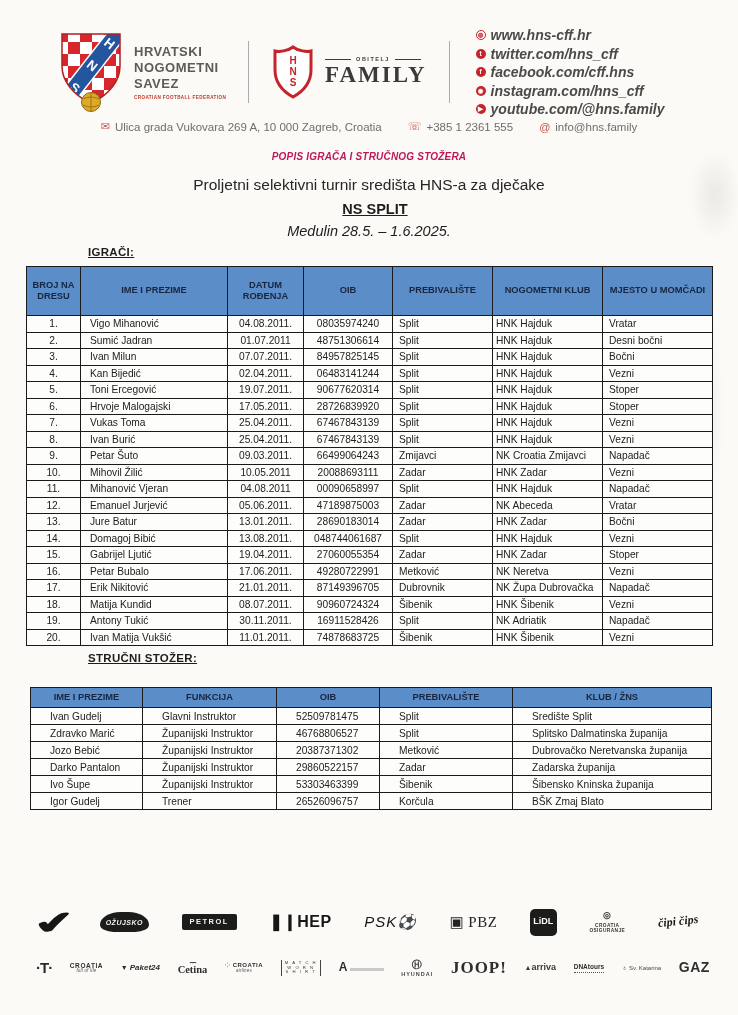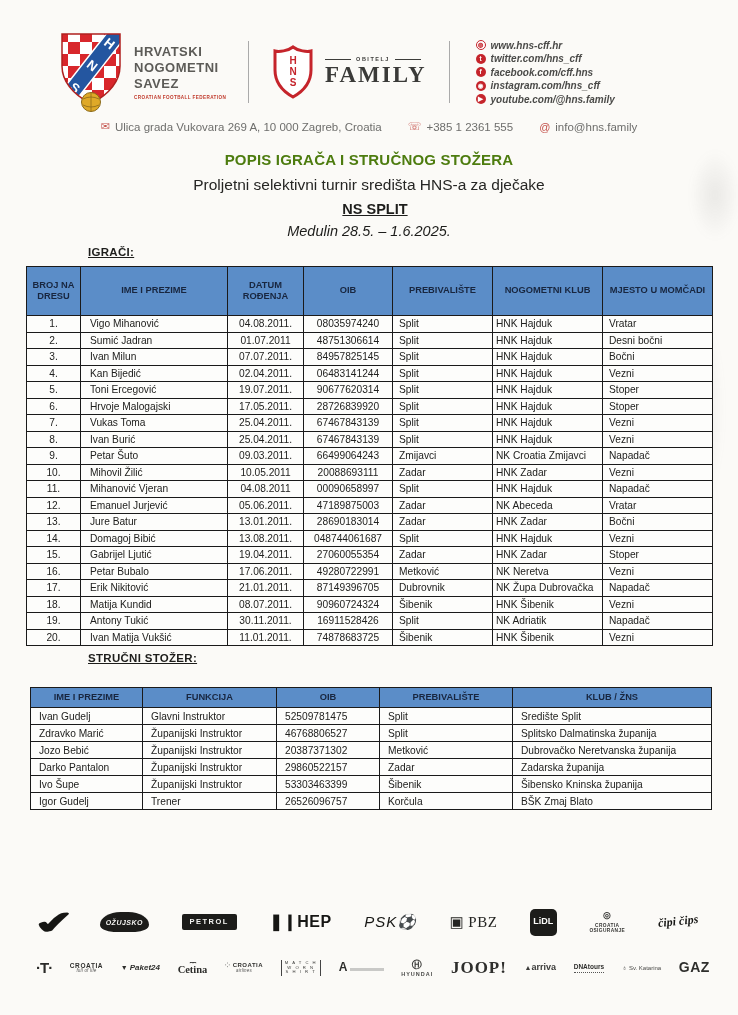--- a/index.html
+++ b/index.html
@@ -13,28 +13,28 @@
   .vdiv{width:1px;height:62px;background:#aaa;margin:0 22px;}
   .family-wrap{display:flex;align-items:center;gap:10px;}
   .family-text{text-align:center;}
   .family-top{display:flex;align-items:center;gap:5px;font-size:5.5px;font-weight:bold;letter-spacing:1.5px;color:#3c3c3a;}
   .family-top:before,.family-top:after{content:"";display:block;width:26px;height:1px;background:#3c3c3a;}
   .family-main{font-size:23px;font-weight:bold;letter-spacing:2px;color:#3a3a38;font-family:"Liberation Serif",serif;}
   .social{display:flex;flex-direction:column;gap:2.5px;margin-left:4px;}
   .social-row{display:flex;align-items:center;gap:5px;}
   .sicon{width:10px;height:10px;border-radius:50%;background:#c5242b;color:#fff;font-size:6.5px;line-height:10px;text-align:center;flex:0 0 10px;font-weight:bold;}
   .sicon.globe{background:#fff;color:#c5242b;border:1px solid #c5242b;box-sizing:border-box;line-height:8px;}
-  .stext{font-size:10px;font-weight:bold;font-style:italic;color:#4a4a48;}
+  .stext{font-size:14px;font-weight:bold;font-style:italic;color:#4a4a48;}
   
   .addr{position:absolute;top:120px;left:0;right:0;display:flex;justify-content:center;gap:26px;font-size:11.5px;color:#6e6e6c;align-items:center;}
   .addr .grp{display:flex;align-items:center;gap:5px;}
   .ricon{color:#c5544e;font-size:11px;}
   
   .tline{position:absolute;left:0;right:0;text-align:center;}
-  .t-main{top:151px;color:#4d7c0f;font-weight:bold;font-size:15px;letter-spacing:.2px;}
+  .t-main{top:151px;color:#be185d;font-weight:bold;font-size:10px;letter-spacing:.2px;font-style:italic;}
   .t-sub{top:176px;font-size:15.5px;color:#262624;}
   .t-loc{top:201px;font-size:14.5px;font-weight:bold;text-decoration:underline;padding-left:12px;}
   .t-date{top:223px;font-size:14.5px;font-style:italic;}
   .sec-label{position:absolute;left:88px;font-weight:bold;font-size:11.5px;text-decoration:underline;letter-spacing:.3px;}
   .sec-igraci{top:246px;}
   .sec-stozer{top:652px;}
   
   table{border-collapse:collapse;position:absolute;table-layout:fixed;background:#fdfdfb;}
   .players{top:266px;left:26px;width:686px;}
   .staff{top:687px;left:30px;width:681px;}
@@ -44,21 +44,21 @@
   .players td{height:15.5px;}
   .staff th{height:15px;}
   .staff td{height:16px;}
   .players td:nth-child(1){text-align:center;}
   .players td:nth-child(2){padding-left:9px;}
   .players td:nth-child(3){text-align:center;}
   .players td:nth-child(4){text-align:center;}
   .players td:nth-child(5){padding-left:6px;}
   .players td:nth-child(6){}
   .players td:nth-child(7){padding-left:6px;}
-  .staff td{padding-left:8px;}
+  .staff td{padding-left:19px;}
   
   .sprow{position:absolute;display:flex;align-items:center;justify-content:space-between;}
   .sprow1{top:898px;left:42px;right:40px;height:48px;}
   .sprow2{top:952px;left:36px;right:28px;height:32px;}
   .logo{color:#2e2e2c;white-space:pre-line;text-align:center;line-height:1.1;}
   .logo-nike{font-size:30px;transform:scaleX(1.7) rotate(-8deg);font-weight:bold;color:#161614;}
   .logo-ozujsko{background:#1c1c1a;color:#f4f4f2;font-size:7px;font-weight:bold;letter-spacing:.5px;padding:7px 6px 5px;border-radius:45% 45% 30% 30%/70% 70% 40% 40%;font-style:italic;}
   .logo-petrol{background:#1c1c1a;color:#f4f4f2;font-size:7.5px;font-weight:bold;letter-spacing:1.5px;padding:4px 8px;border-radius:2px;}
   .logo-hep{font-size:16px;font-weight:bold;letter-spacing:.5px;color:#161614;}
   .logo-psk{font-size:15px;font-weight:normal;font-style:italic;letter-spacing:1px;color:#161614;}

